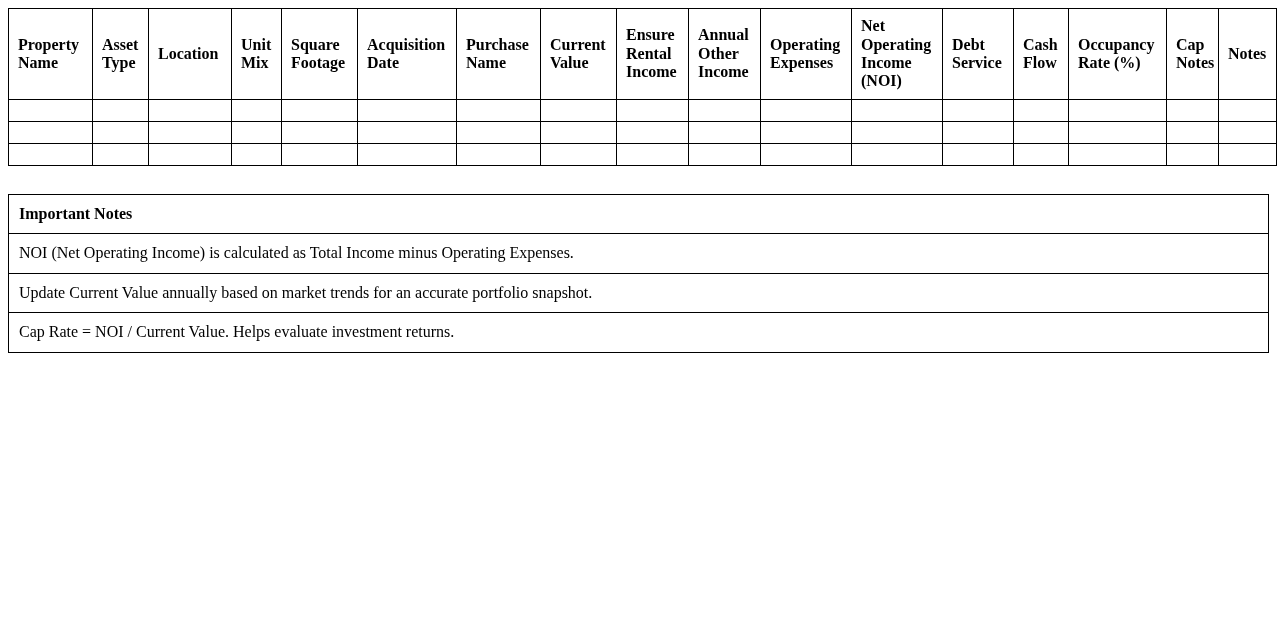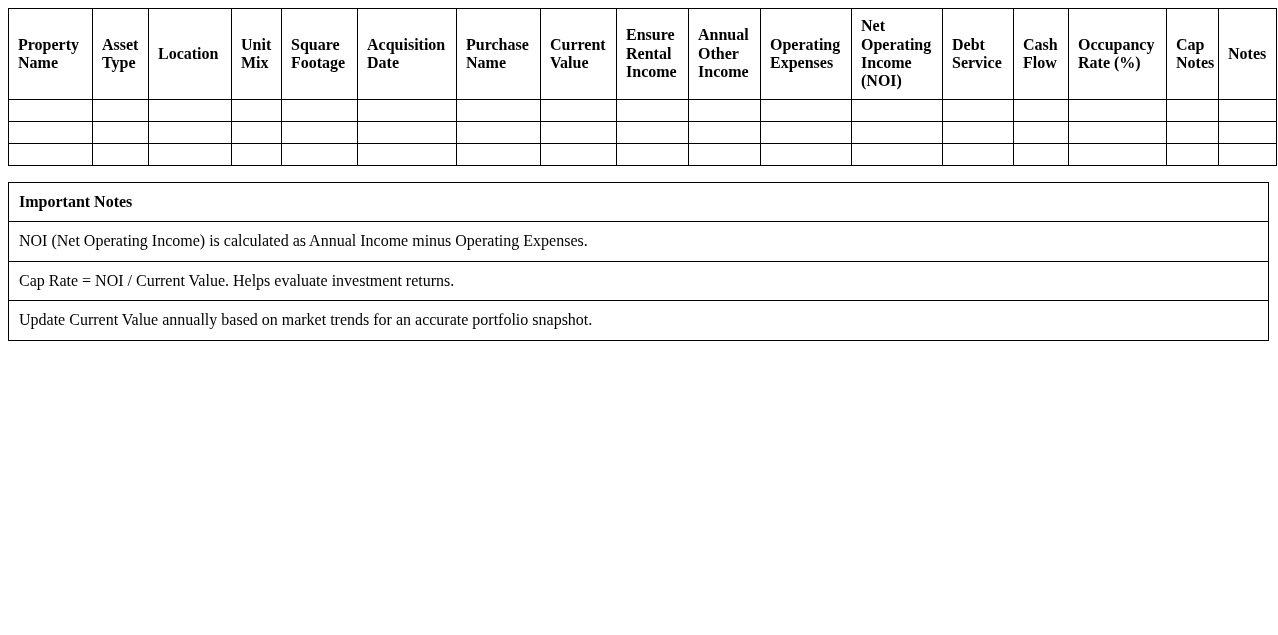--- a/index.html
+++ b/index.html
@@ -39,21 +39,21 @@
   }
   .main-table thead tr {
     height: 91px;
   }
   .main-table tbody tr {
     height: 22px;
   }
   .notes-table {
     table-layout: fixed;
     width: 1261px;
-    margin-top: 16px;
+    margin-top: 28px;
   }
   .notes-table td {
     border: 1px solid #000000;
     padding: 10px 10px;
     line-height: 1.15;
     vertical-align: middle;
     height: 39px;
   }
   .notes-table .notes-title-cell {
     font-weight: bold;
@@ -164,22 +164,22 @@
       </tr>
     </tbody>
 </table>
 
 <table class="notes-table">
   <tbody>
     <tr>
       <td class="notes-title-cell">Important Notes</td>
     </tr>
     <tr>
-      <td>NOI (Net Operating Income) is calculated as Annual Income minus Operating Expenses.</td>
+      <td>NOI (Net Operating Income) is calculated as Total Income minus Operating Expenses.</td>
+    </tr>
+    <tr>
+      <td>Update Current Value annually based on market trends for an accurate portfolio snapshot.</td>
     </tr>
     <tr>
       <td>Cap Rate = NOI / Current Value. Helps evaluate investment returns.</td>
-    </tr>
-    <tr>
-      <td>Update Current Value annually based on market trends for an accurate portfolio snapshot.</td>
     </tr>
   </tbody>
 </table>
 
 </body></html>

